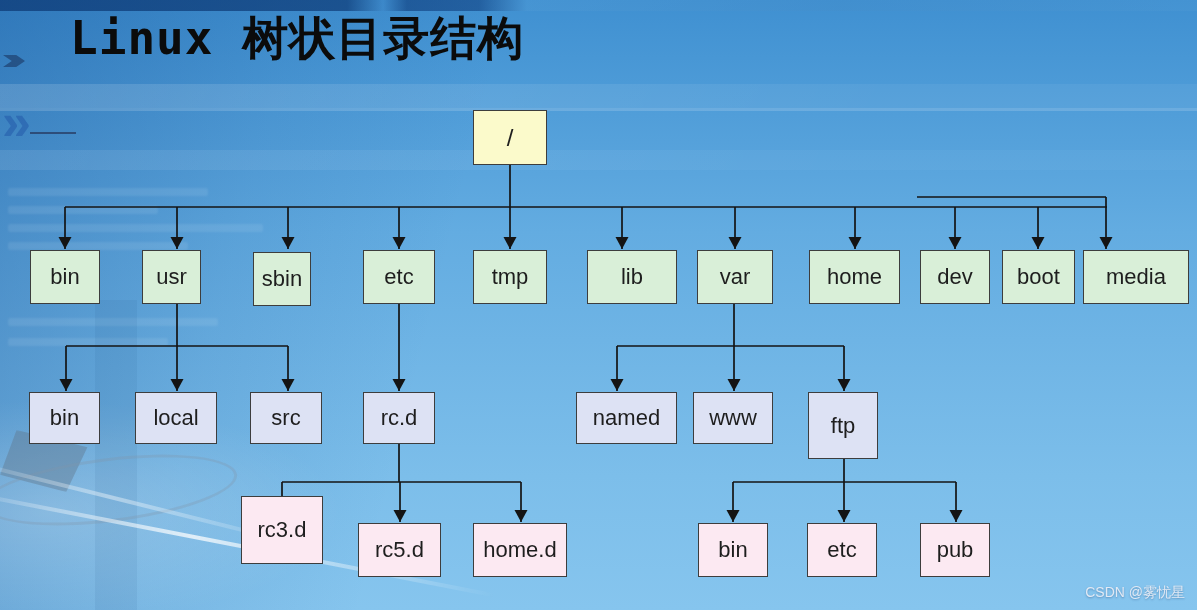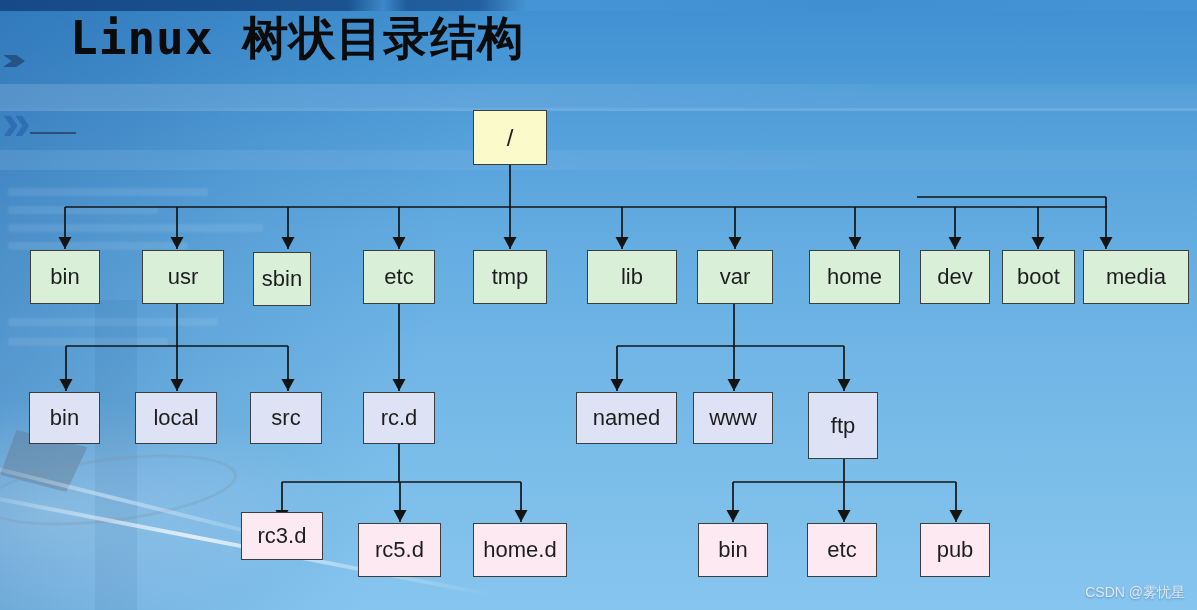--- a/index.html
+++ b/index.html
@@ -135,40 +135,40 @@
       <line x1="733" y1="482" x2="956" y2="482"></line>
       <line x1="733" y1="482" x2="733" y2="522" marker-end="url(#arrow)"></line>
       <line x1="844" y1="482" x2="844" y2="522" marker-end="url(#arrow)"></line>
       <line x1="956" y1="482" x2="956" y2="522" marker-end="url(#arrow)"></line>
     </g>
   </svg>
 
   <div class="node lv0" style="left:473px;top:110px;width:74px;height:55px">/</div>
 
   <div class="node lv1" style="left:30px;top:250px;width:70px;height:54px">bin</div>
-  <div class="node lv1" style="left:142px;top:250px;width:82px;height:54px">usr</div>
+  <div class="node lv1" style="left:142px;top:250px;width:59px;height:54px">usr</div>
   <div class="node lv1" style="left:253px;top:252px;width:58px;height:54px">sbin</div>
   <div class="node lv1" style="left:363px;top:250px;width:72px;height:54px">etc</div>
   <div class="node lv1" style="left:473px;top:250px;width:74px;height:54px">tmp</div>
   <div class="node lv1" style="left:587px;top:250px;width:90px;height:54px">lib</div>
   <div class="node lv1" style="left:697px;top:250px;width:76px;height:54px">var</div>
   <div class="node lv1" style="left:809px;top:250px;width:91px;height:54px">home</div>
   <div class="node lv1" style="left:920px;top:250px;width:70px;height:54px">dev</div>
   <div class="node lv1" style="left:1002px;top:250px;width:73px;height:54px">boot</div>
   <div class="node lv1" style="left:1083px;top:250px;width:106px;height:54px">media</div>
 
   <div class="node lv2" style="left:29px;top:392px;width:71px;height:52px">bin</div>
   <div class="node lv2" style="left:135px;top:392px;width:82px;height:52px">local</div>
   <div class="node lv2" style="left:250px;top:392px;width:72px;height:52px">src</div>
   <div class="node lv2" style="left:363px;top:392px;width:72px;height:52px">rc.d</div>
   <div class="node lv2" style="left:576px;top:392px;width:101px;height:52px">named</div>
   <div class="node lv2" style="left:693px;top:392px;width:80px;height:52px">www</div>
   <div class="node lv2" style="left:808px;top:392px;width:70px;height:67px">ftp</div>
 
-  <div class="node lv3" style="left:241px;top:512px;width:82px;height:48px">rc3.d</div>
+  <div class="node lv3" style="left:241px;top:496px;width:82px;height:68px">rc3.d</div>
   <div class="node lv3" style="left:358px;top:523px;width:83px;height:54px">rc5.d</div>
   <div class="node lv3" style="left:473px;top:523px;width:94px;height:54px">home.d</div>
   <div class="node lv3" style="left:698px;top:523px;width:70px;height:54px">bin</div>
   <div class="node lv3" style="left:807px;top:523px;width:70px;height:54px">etc</div>
   <div class="node lv3" style="left:920px;top:523px;width:70px;height:54px">pub</div>
 
   <div class="watermark">CSDN @雾忧星</div>
 </div>
 
 </body></html>

